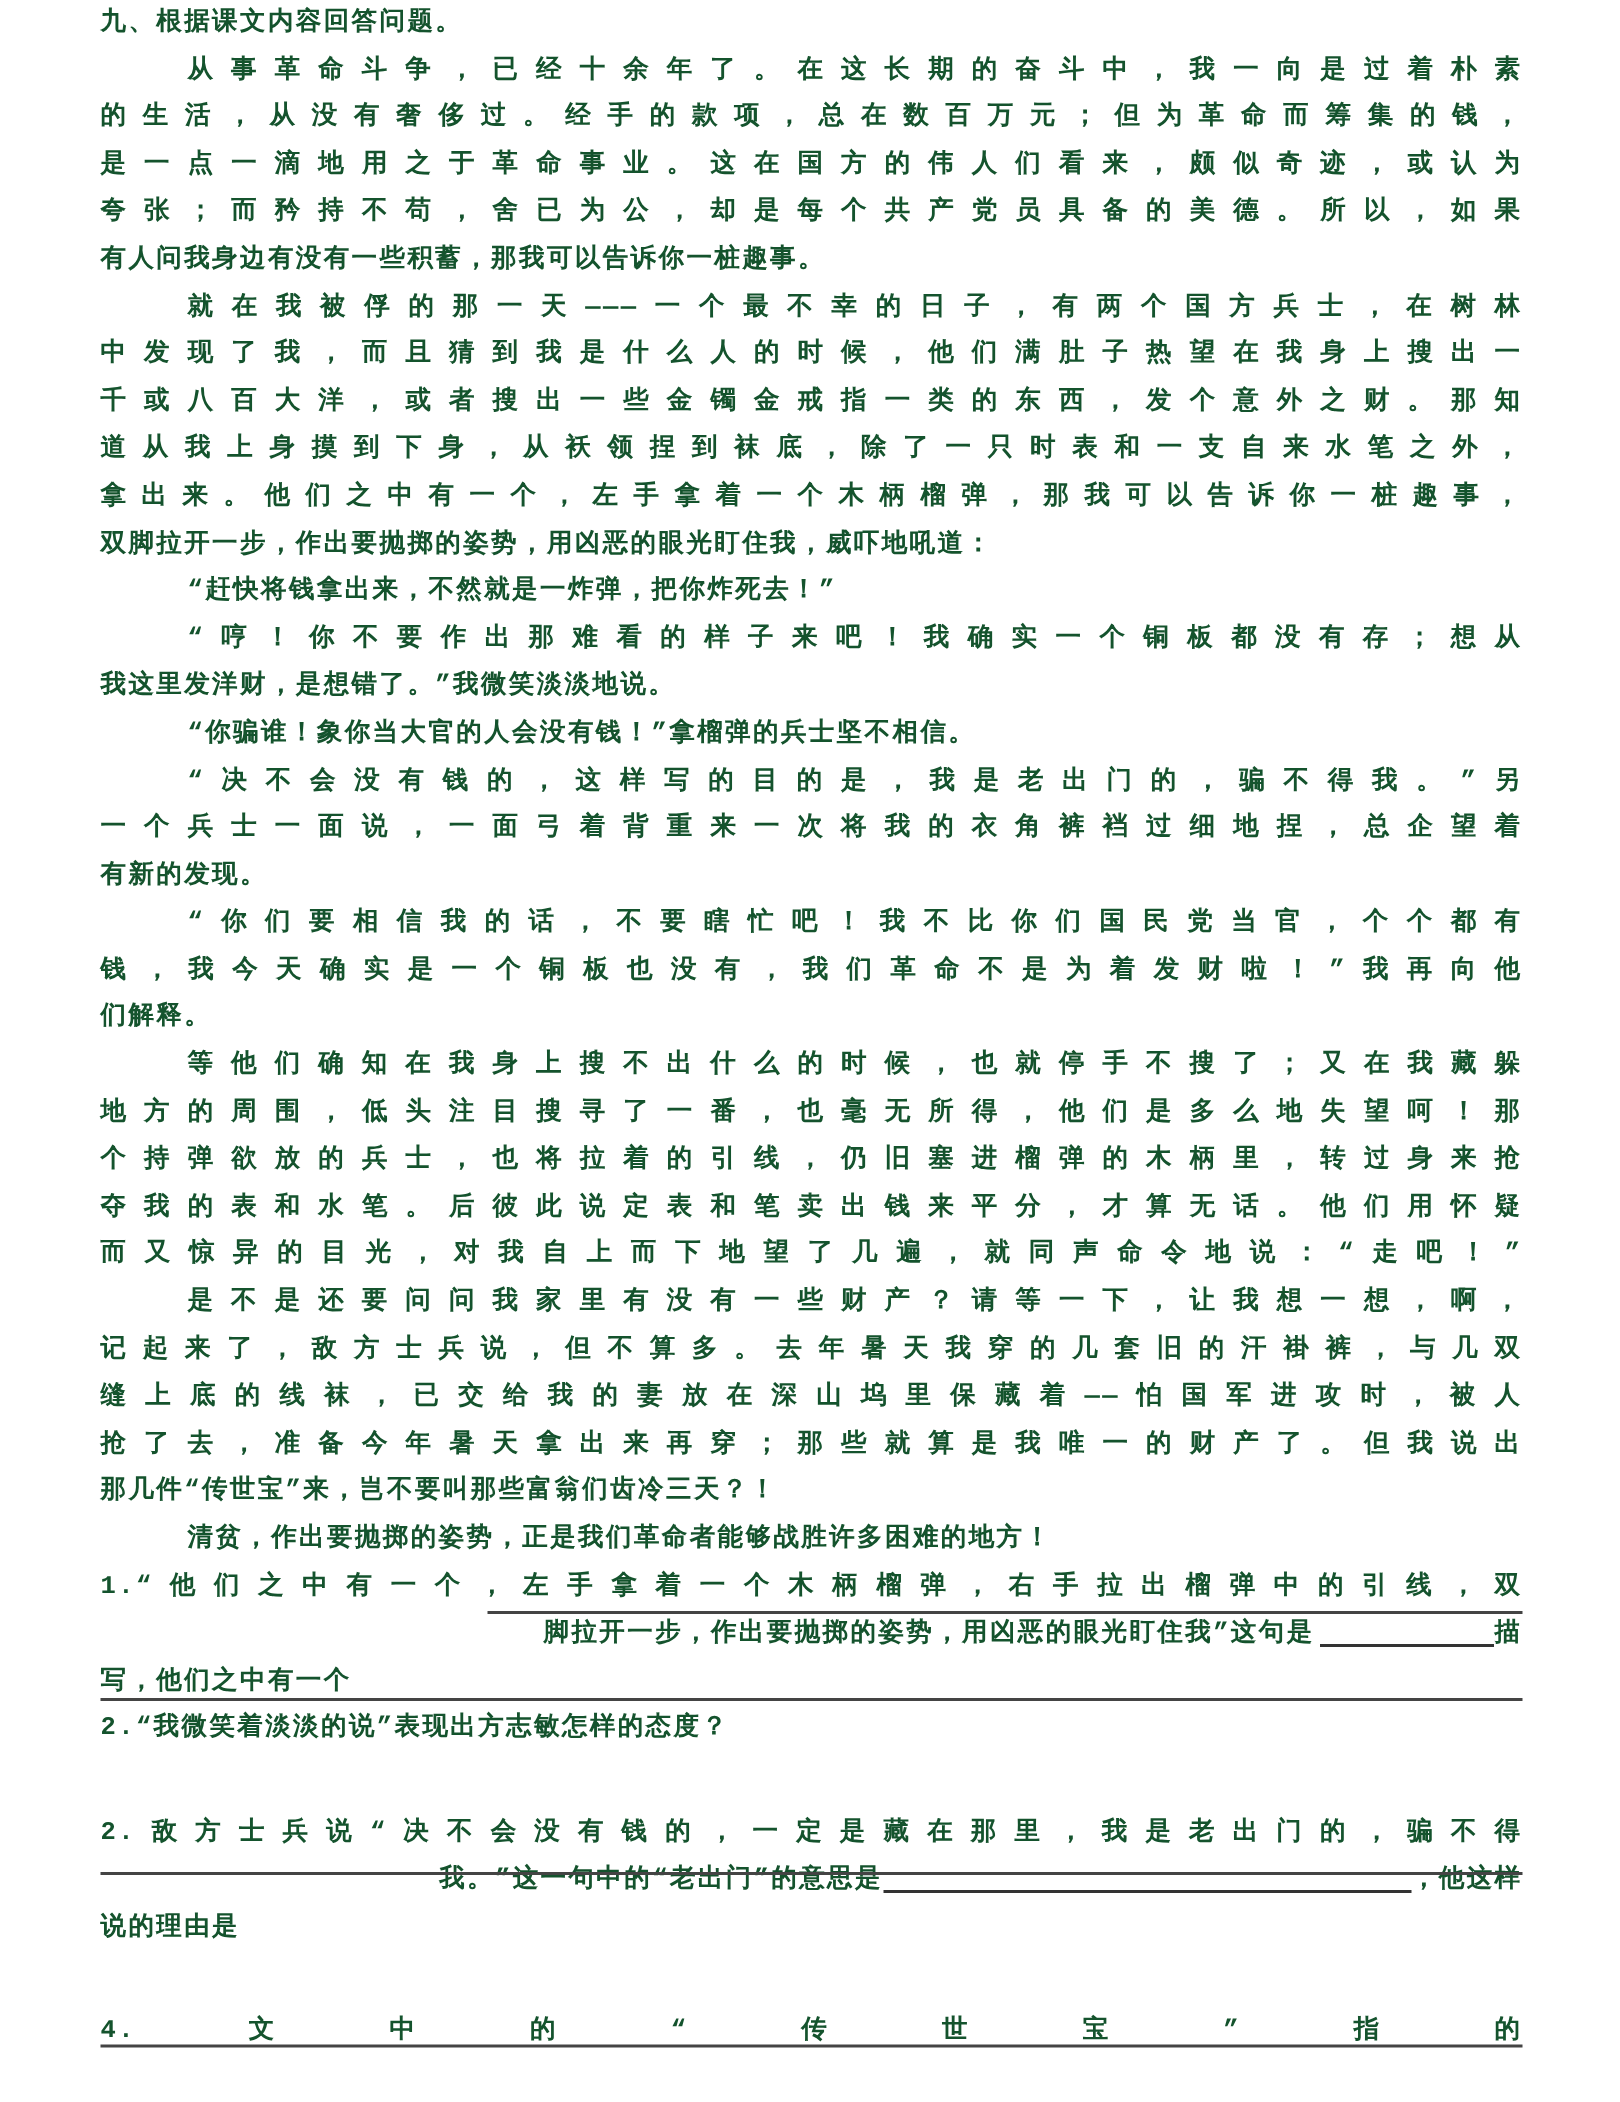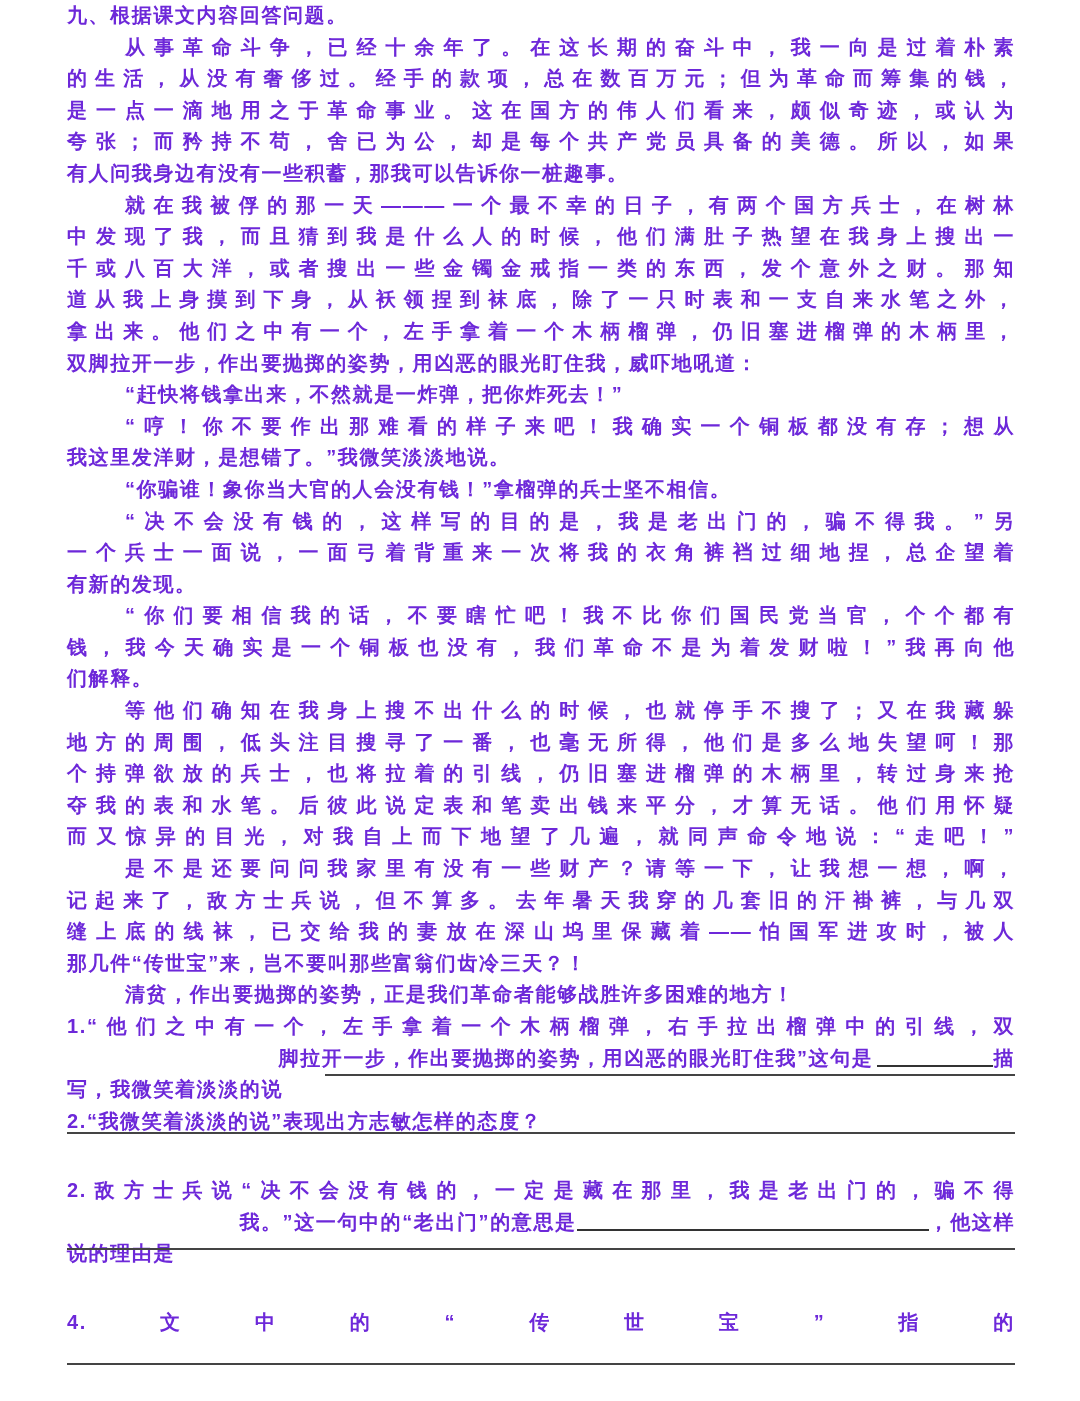--- a/index.html
+++ b/index.html
@@ -1,20 +1,20 @@
 <!DOCTYPE html>
 <html><head>
 <meta charset="utf-8">
 <style>
   html, body { margin: 0; padding: 0; background: #ffffff; }
   body { width: 1080px; height: 1401px; position: relative; overflow: hidden; }
   .page {
     position: absolute; left: 67px; top: 0; width: 948px;
-    font-family: Liberation Sans, sans-serif;
-    font-size: 20px; line-height: 31.6px; color: #6d28d9; font-weight: bold;
+    font-family: Liberation Mono, monospace;
+    font-size: 17px; line-height: 31.6px; color: #14532d; font-weight: bold;
     letter-spacing: 1.6px;
   }
   .line { height: 31.6px; white-space: nowrap; overflow: visible; }
   .just { text-align: justify; text-align-last: justify; white-space: normal; }
   .indent { padding-left: 58px; }
   .blank { display: inline-block; border-bottom: 2px solid #333; vertical-align: baseline; height: 22px; }
   .rule { position: absolute; left: 67px; width: 948px; border-top: 2px solid #444; }
   .spacer { height: 31.6px; }
 </style>
 </head>
@@ -26,53 +26,54 @@
   <div id="passage">
       <div class="line just indent">从事革命斗争，已经十余年了。在这长期的奋斗中，我一向是过着朴素</div>
       <div class="line just">的生活，从没有奢侈过。经手的款项，总在数百万元；但为革命而筹集的钱，</div>
       <div class="line just">是一点一滴地用之于革命事业。这在国方的伟人们看来，颇似奇迹，或认为</div>
       <div class="line just">夸张；而矜持不苟，舍已为公，却是每个共产党员具备的美德。所以，如果</div>
       <div class="line">有人问我身边有没有一些积蓄，那我可以告诉你一桩趣事。</div>
       <div class="line just indent">就在我被俘的那一天———一个最不幸的日子，有两个国方兵士，在树林</div>
       <div class="line just">中发现了我，而且猜到我是什么人的时候，他们满肚子热望在我身上搜出一</div>
       <div class="line just">千或八百大洋，或者搜出一些金镯金戒指一类的东西，发个意外之财。那知</div>
       <div class="line just">道从我上身摸到下身，从袄领捏到袜底，除了一只时表和一支自来水笔之外，</div>
-      <div class="line just">拿出来。他们之中有一个，左手拿着一个木柄榴弹，仍旧塞进榴弹的木柄里，</div>
+      <div class="line just">拿出来。他们之中有一个，左手拿着一个木柄榴弹，那我可以告诉你一桩趣事，</div>
       <div class="line">双脚拉开一步，作出要抛掷的姿势，用凶恶的眼光盯住我，威吓地吼道：</div>
       <div class="line indent">“赶快将钱拿出来，不然就是一炸弹，把你炸死去！”</div>
       <div class="line just indent">“哼！你不要作出那难看的样子来吧！我确实一个铜板都没有存；想从</div>
       <div class="line">我这里发洋财，是想错了。”我微笑淡淡地说。</div>
       <div class="line indent">“你骗谁！象你当大官的人会没有钱！”拿榴弹的兵士坚不相信。</div>
       <div class="line just indent">“决不会没有钱的，这样写的目的是，我是老出门的，骗不得我。”另</div>
       <div class="line just">一个兵士一面说，一面弓着背重来一次将我的衣角裤裆过细地捏，总企望着</div>
       <div class="line">有新的发现。</div>
       <div class="line just indent">“你们要相信我的话，不要瞎忙吧！我不比你们国民党当官，个个都有</div>
       <div class="line just">钱，我今天确实是一个铜板也没有，我们革命不是为着发财啦！”我再向他</div>
       <div class="line">们解释。</div>
       <div class="line just indent">等他们确知在我身上搜不出什么的时候，也就停手不搜了；又在我藏躲</div>
       <div class="line just">地方的周围，低头注目搜寻了一番，也毫无所得，他们是多么地失望呵！那</div>
       <div class="line just">个持弹欲放的兵士，也将拉着的引线，仍旧塞进榴弹的木柄里，转过身来抢</div>
       <div class="line just">夺我的表和水笔。后彼此说定表和笔卖出钱来平分，才算无话。他们用怀疑</div>
       <div class="line just">而又惊异的目光，对我自上而下地望了几遍，就同声命令地说：“走吧！”</div>
       <div class="line just indent">是不是还要问问我家里有没有一些财产？请等一下，让我想一想，啊，</div>
       <div class="line just">记起来了，敌方士兵说，但不算多。去年暑天我穿的几套旧的汗褂裤，与几双</div>
       <div class="line just">缝上底的线袜，已交给我的妻放在深山坞里保藏着——怕国军进攻时，被人</div>
+      <div class="line just">抢了去，准备今年暑天拿出来再穿；那些就算是我唯一的财产了。但我说出</div>
       <div class="line">那几件“传世宝”来，岂不要叫那些富翁们齿冷三天？！</div>
       <div class="line indent">清贫，作出要抛掷的姿势，正是我们革命者能够战胜许多困难的地方！</div>
     </div>
 
   <div>
     <div class="line just">1.“他们之中有一个，左手拿着一个木柄榴弹，右手拉出榴弹中的引线，双</div>
     <div class="line" style="display:flex;justify-content:flex-end;">
       <span>脚拉开一步，作出要抛掷的姿势，用凶恶的眼光盯住我”这句是</span>
       <span class="blank" style="width:116px;margin-left:4px;"></span>
       <span>描</span>
     </div>
     <div class="line">
-      <span>写，我微笑着淡淡的说</span>
+      <span>写，他们之中有一个</span>
     </div>
   </div>
 
   <div>
     <div class="line">2.“我微笑着淡淡的说”表现出方志敏怎样的态度？</div>
     <div class="spacer"></div>
   </div>
 
   <div style="margin-top:6px;">
     <div class="line just">2.敌方士兵说“决不会没有钱的，一定是藏在那里，我是老出门的，骗不得</div>

